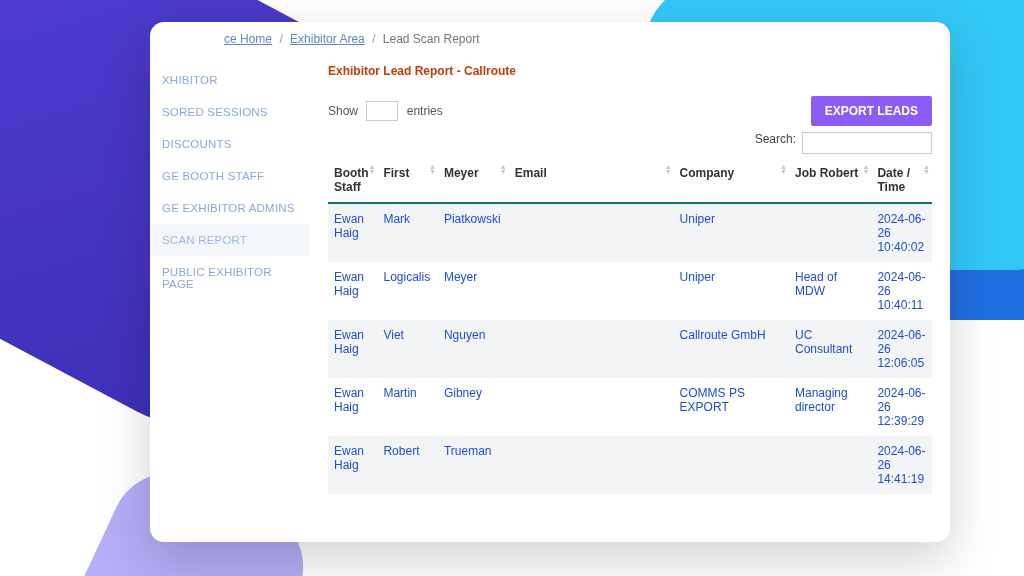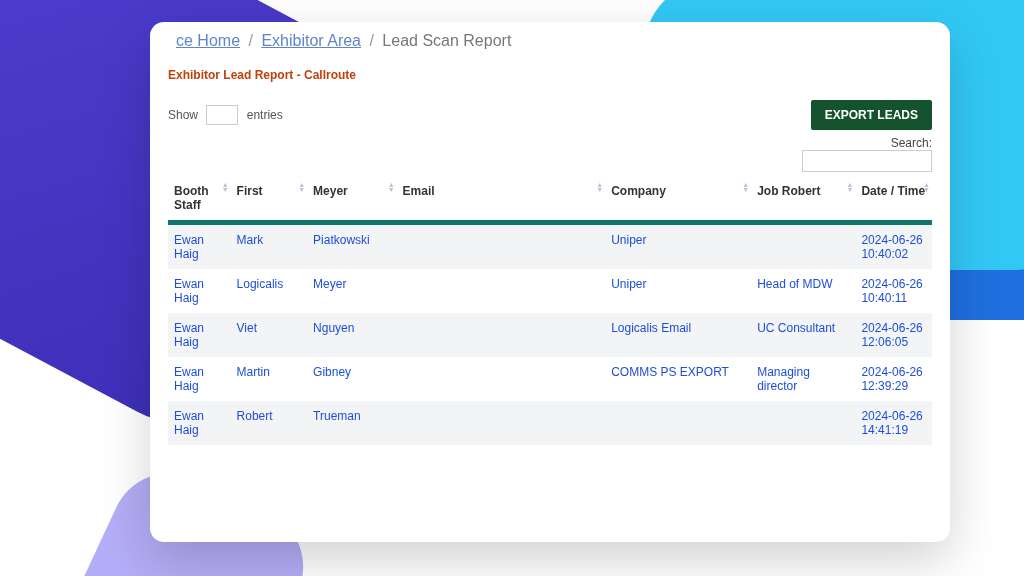--- a/index.html
+++ b/index.html
@@ -70,22 +70,23 @@
     z-index: 5;
     overflow: hidden;
     display: flex;
     flex-direction: column;
     font-size: 12.5px;
     color: #333;
   }
 
   .breadcrumb {
     padding: 10px 14px 8px 26px;
-    font-size: 16px;
+    font-size: 12px;
     color: #888;
+    margin-left: 48px;
   }
   .breadcrumb a { color: #5e86c9; text-decoration: underline; cursor: pointer; }
   .breadcrumb .sep { color: #999; padding: 0 4px; }
   .breadcrumb .current { color: #777; }
 
   .body {
     display: flex;
     flex: 1;
     overflow: hidden;
   }
@@ -133,38 +134,37 @@
   .show-entries { font-size: 12px; color: #555; }
   .show-entries input {
     width: 32px;
     height: 20px;
     border: 1px solid #ccc;
     margin: 0 5px;
     font-size: 11px;
     padding: 0 3px;
   }
   .export-btn {
-    background: #14532d;
+    background: #8b5cf6;
     color: #fff;
     border: none;
     padding: 8px 14px;
     font-size: 12px;
     font-weight: 600;
     border-radius: 2px;
     cursor: pointer;
   }
 
   .search-row {
     display: flex;
     justify-content: flex-end;
-    align-items: flex-end;
+    align-items: flex-start;
     margin-bottom: 6px;
     font-size: 12px;
     color: #444;
-    flex-direction: column;
   }
   .search-row input {
     margin-left: 6px;
     border: 1px solid #ccc;
     height: 22px;
     width: 130px;
     padding: 0 5px;
     font-size: 12px;
   }
 
@@ -173,21 +173,21 @@
     border-collapse: collapse;
     font-size: 12px;
   }
   thead th {
     text-align: left;
     font-weight: 700;
     color: #333;
     padding: 6px 6px 8px 6px;
     vertical-align: top;
     position: relative;
-    border-bottom: 5px solid #0f766e;
+    border-bottom: 2px solid #0f766e;
   }
   thead th .sort {
     position: absolute;
     right: 2px;
     top: 4px;
     display: flex;
     flex-direction: column;
     line-height: 5px;
     font-size: 7px;
     color: #b7c4da;
@@ -220,20 +220,29 @@
 
   <div class="breadcrumb">
     <a>ce Home</a>
     <span class="sep">/</span>
     <a>Exhibitor Area</a>
     <span class="sep">/</span>
     <span class="current">Lead Scan Report</span>
   </div>
 
   <div class="body">
+    <nav class="sidebar">
+      <div class="sidebar-item">XHIBITOR</div>
+      <div class="sidebar-item">SORED SESSIONS</div>
+      <div class="sidebar-item">DISCOUNTS</div>
+      <div class="sidebar-item">GE BOOTH STAFF</div>
+      <div class="sidebar-item">GE EXHIBITOR ADMINS</div>
+      <div class="sidebar-item active">SCAN REPORT</div>
+      <div class="sidebar-item">PUBLIC EXHIBITOR PAGE</div>
+    </nav>
 
     <main class="main">
 
       <h2 class="page-title">Exhibitor Lead Report - Callroute</h2>
 
       <div class="controls-row">
         <div class="show-entries">
           <span>Show</span>
           <input type="text" value="" style="">
           <span>entries</span>
@@ -275,21 +284,21 @@
               <td></td>
               <td>Uniper</td>
               <td>Head of MDW</td>
               <td>2024-06-26 10:40:11</td>
             </tr>
             <tr>
               <td>Ewan Haig</td>
               <td>Viet</td>
               <td>Nguyen</td>
               <td></td>
-              <td>Logicalis Email</td>
+              <td>Callroute GmbH</td>
               <td>UC Consultant</td>
               <td>2024-06-26 12:06:05</td>
             </tr>
             <tr>
               <td>Ewan Haig</td>
               <td>Martin</td>
               <td>Gibney</td>
               <td></td>
               <td>COMMS PS EXPORT</td>
               <td>Managing director</td>

